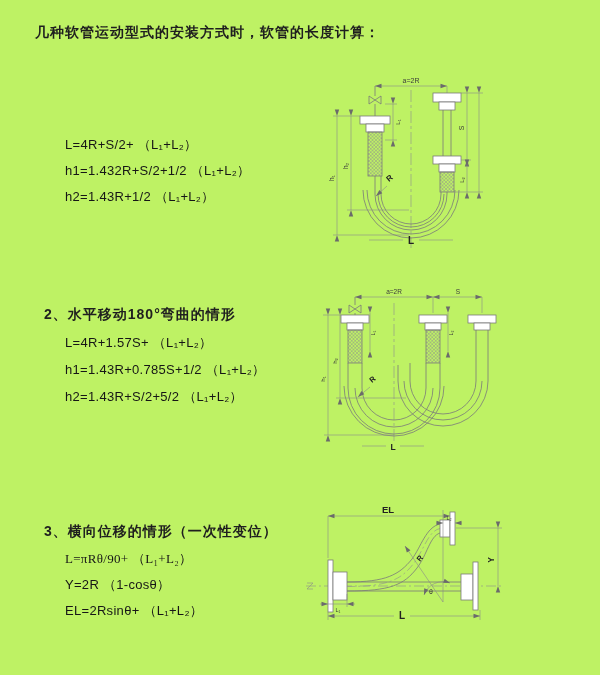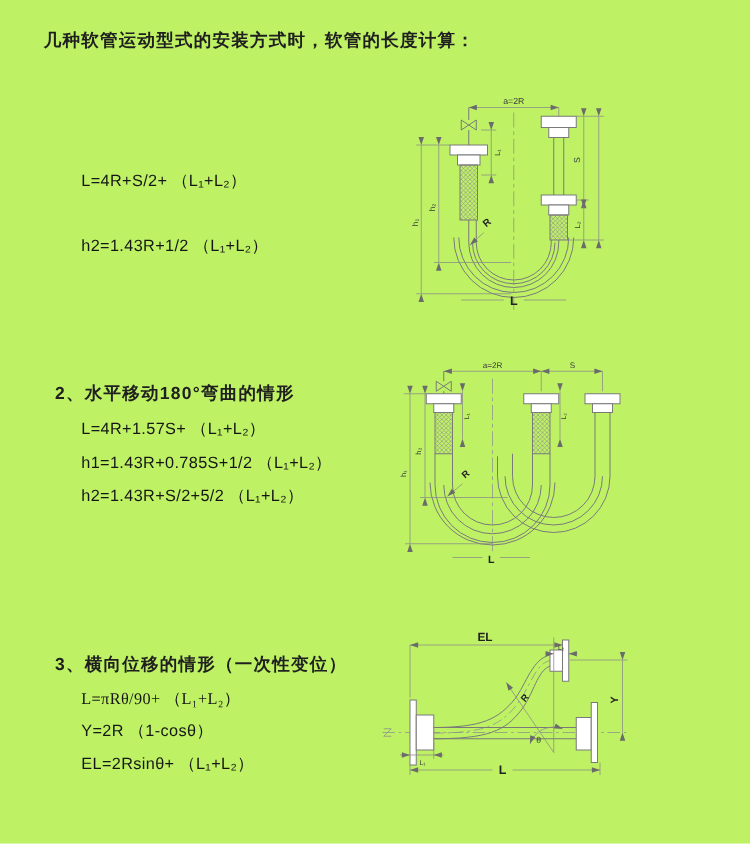--- a/index.html
+++ b/index.html
@@ -26,20 +26,21 @@
   .big-label{fill:#222;font-weight:bold;}
 </style>
 </head>
 <body>
 
 <div class="page">
 
   <div class="doc-title">几种软管运动型式的安装方式时，软管的长度计算：</div>
 
   <div class="formula" style="left:65px;top:136px;">L=4R+S/2+ （L₁+L₂）</div>
+  <div class="formula" style="left:65px;top:162px;">h1=1.432R+S/2+1/2 （L₁+L₂）</div>
   <div class="formula" style="left:65px;top:188px;">h2=1.43R+1/2 （L₁+L₂）</div>
 
   <div class="sec-heading" style="left:44px;top:306px;">2、水平移动180°弯曲的情形</div>
   <div class="formula" style="left:65px;top:334px;">L=4R+1.57S+ （L₁+L₂）</div>
   <div class="formula" style="left:65px;top:361px;">h1=1.43R+0.785S+1/2 （L₁+L₂）</div>
   <div class="formula" style="left:65px;top:388px;">h2=1.43R+S/2+5/2 （L₁+L₂）</div>
 
   <div class="sec-heading" style="left:44px;top:523px;">3、横向位移的情形（一次性变位）</div>
   <div class="formula" style="left:65px;top:550px;font-family:Liberation Serif, serif;">L=πRθ/90+ （L₁+L₂）</div>
   <div class="formula" style="left:65px;top:576px;">Y=2R （1-cosθ）</div>

